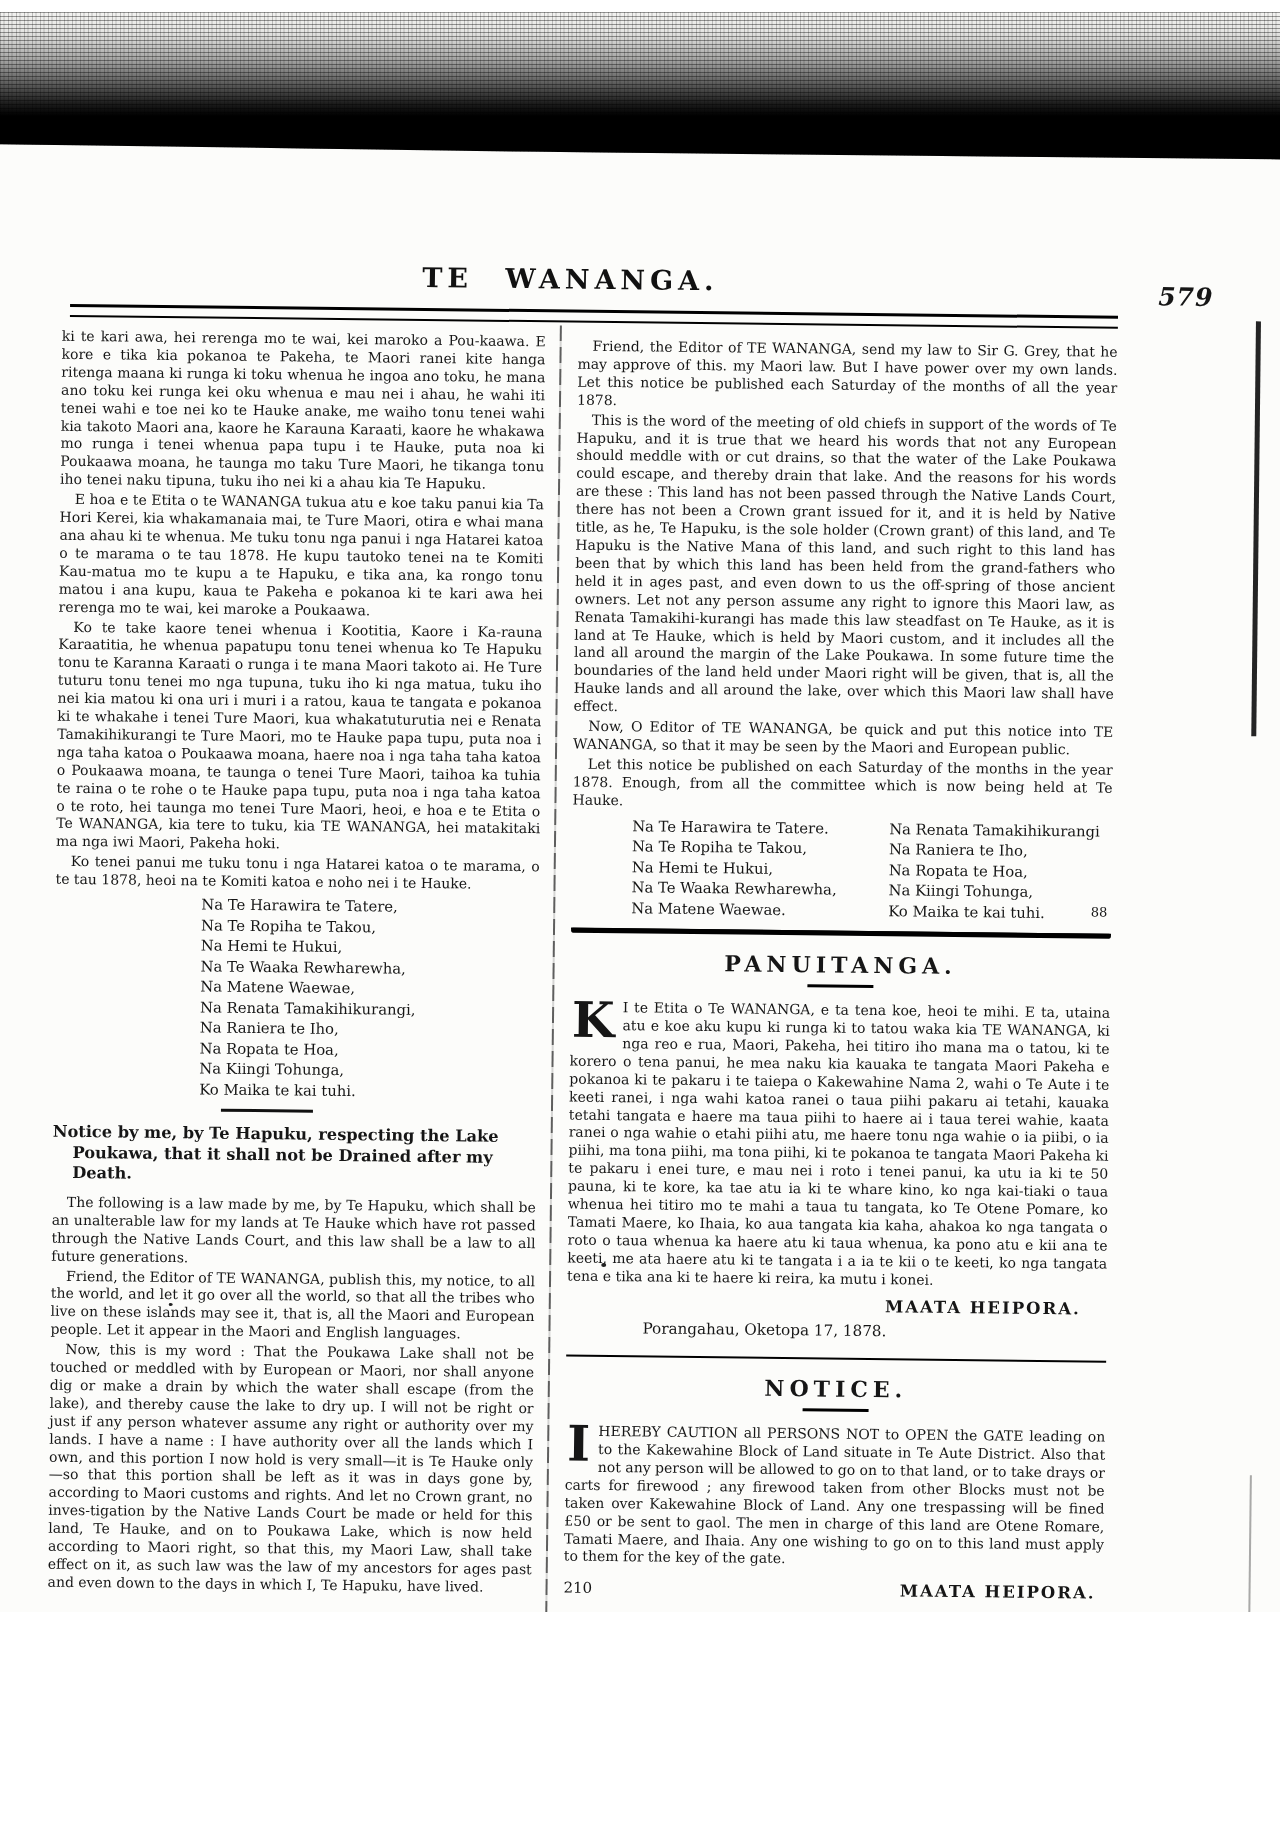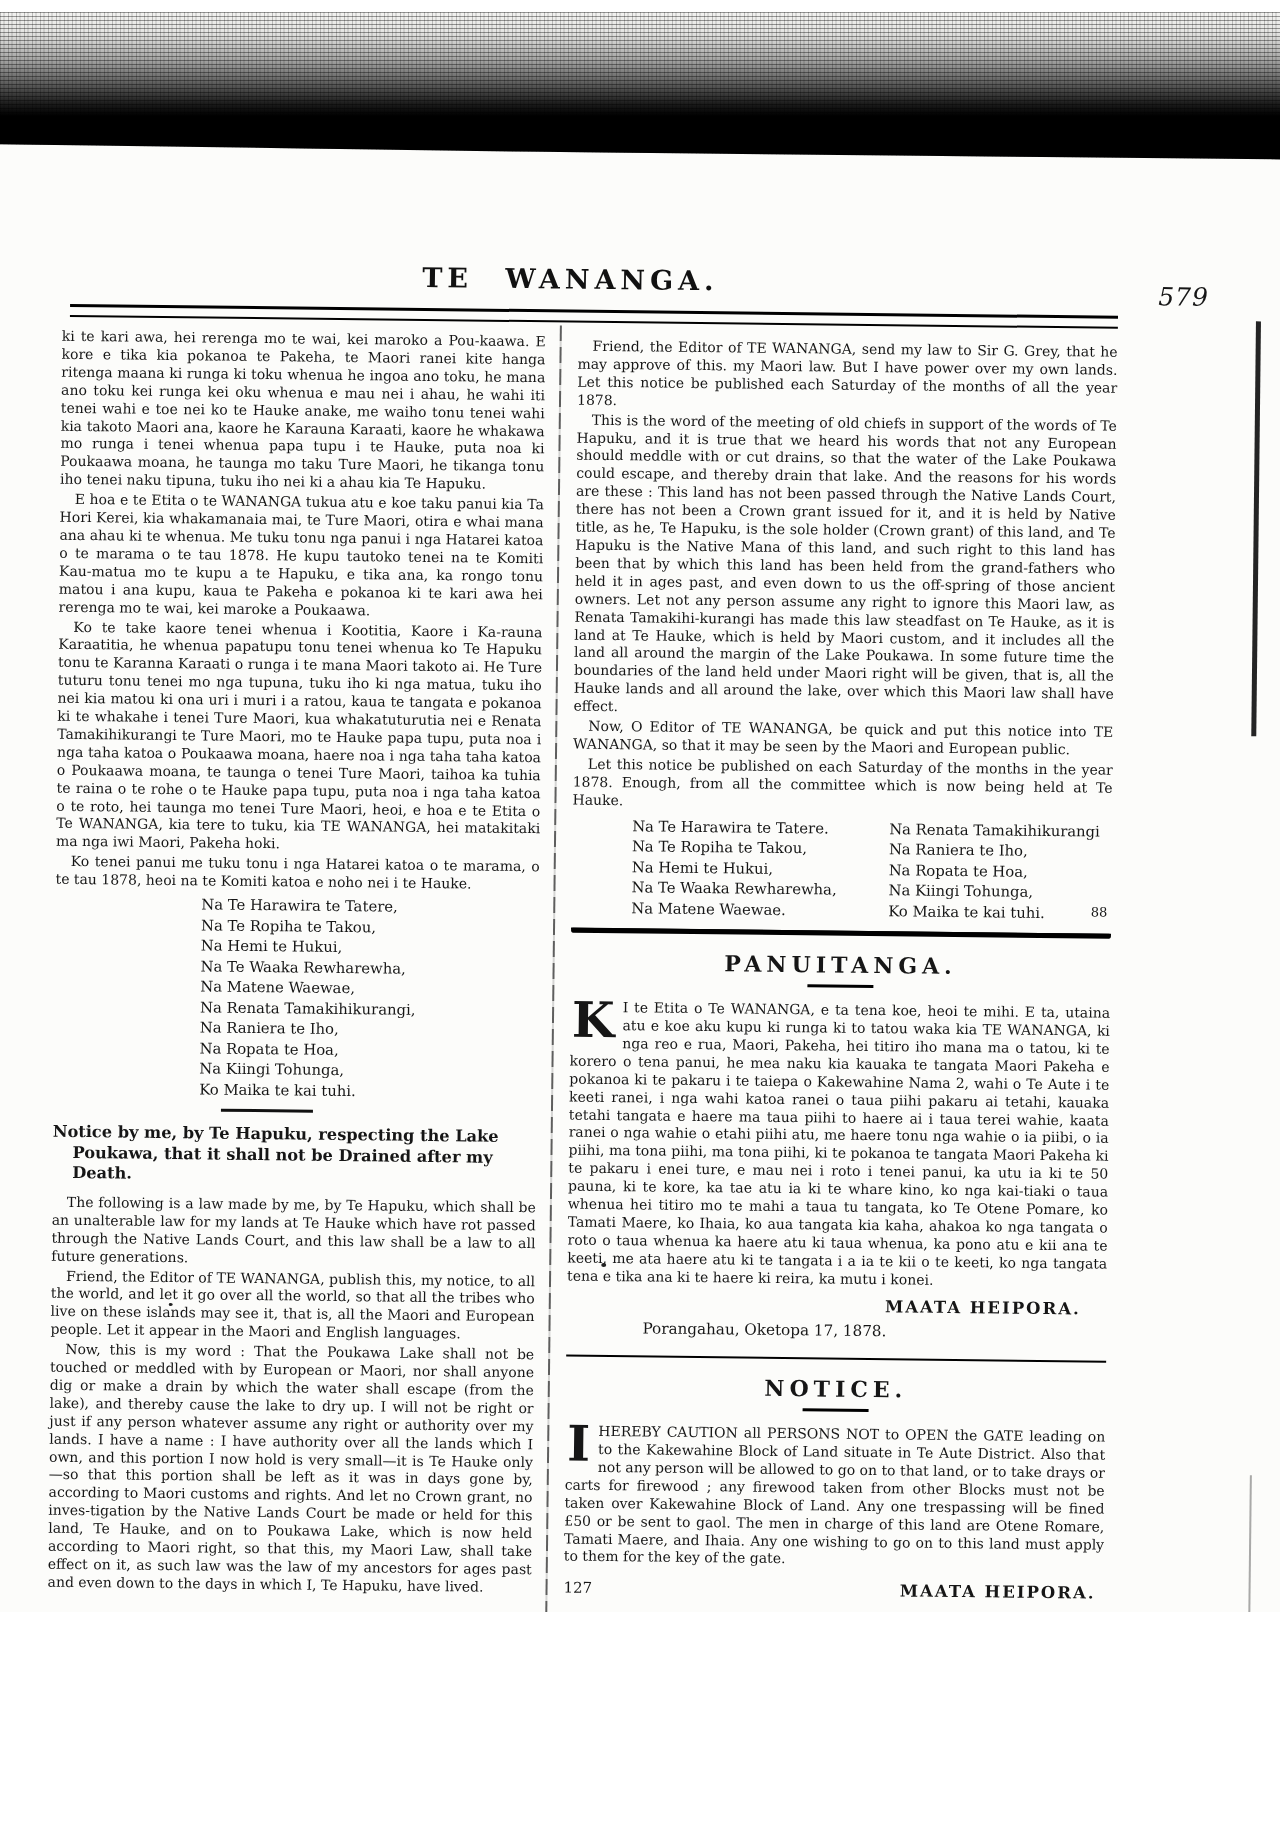--- a/index.html
+++ b/index.html
@@ -18,21 +18,21 @@
     clip-path: polygon(0 0, 100% 0, 100% 97%, 42% 92%, 0 87%);
   }
   
   .rot { position:absolute; inset:0; transform:rotate(0.65deg); transform-origin:80px 300px; }
 
   .masthead {
     position:absolute; left:60px; top:246px; width:1020px; text-align:center;
     font-size:27px; font-weight:bold; letter-spacing:5px; word-spacing:18px; color:#111;
   }
   .pagenum {
-    position:absolute; left:1158px; top:258px; font-size:25px; font-weight:normal;
+    position:absolute; left:1158px; top:258px; font-size:25px; font-weight:bold;
     font-style:italic; letter-spacing:1px;
   }
   .rule-double {
     position:absolute; left:70px; top:292px; width:1048px; height:8px;
     border-top:3.5px solid #000; border-bottom:2px solid #000;
   }
   .col-divider {
     position:absolute; left:560px; top:308px; width:2px; height:1480px; opacity:.75;
     background:repeating-linear-gradient(180deg,#2a2a2a 0 16px, rgba(42,42,42,.25) 16px 22px);
   }
@@ -162,21 +162,21 @@
 
       <h2 class="section-heading">NOTICE.</h2>
       <div class="heading-rule"></div>
 
       <p class="para dropcap-para">
         <span class="dropcap">I</span>
         <span>HEREBY CAUTION all PERSONS NOT to OPEN the GATE leading on to the Kakewahine Block of Land situate in Te Aute District. Also that not any person will be allowed to go on to that land, or to take drays or carts for firewood ; any firewood taken from other Blocks must not be taken over Kakewahine Block of Land. Any one trespassing will be fined £50 or be sent to gaol. The men in charge of this land are Otene Romare, Tamati Maere, and Ihaia. Any one wishing to go on to this land must apply to them for the key of the gate.</span>
       </p>
 
       <div class="notice-footer">
-        <span>127</span>
+        <span>210</span>
         <span class="foot-sig">MAATA HEIPORA.</span>
       </div>
     </div>
 
     <div class="speck" style="left:180px; top:1290px; width:4px; height:3px;"></div>
     <div class="speck" style="left:612px; top:1245px; width:5px; height:4px;"></div>
   </div>
 </div>
 
 </body></html>

